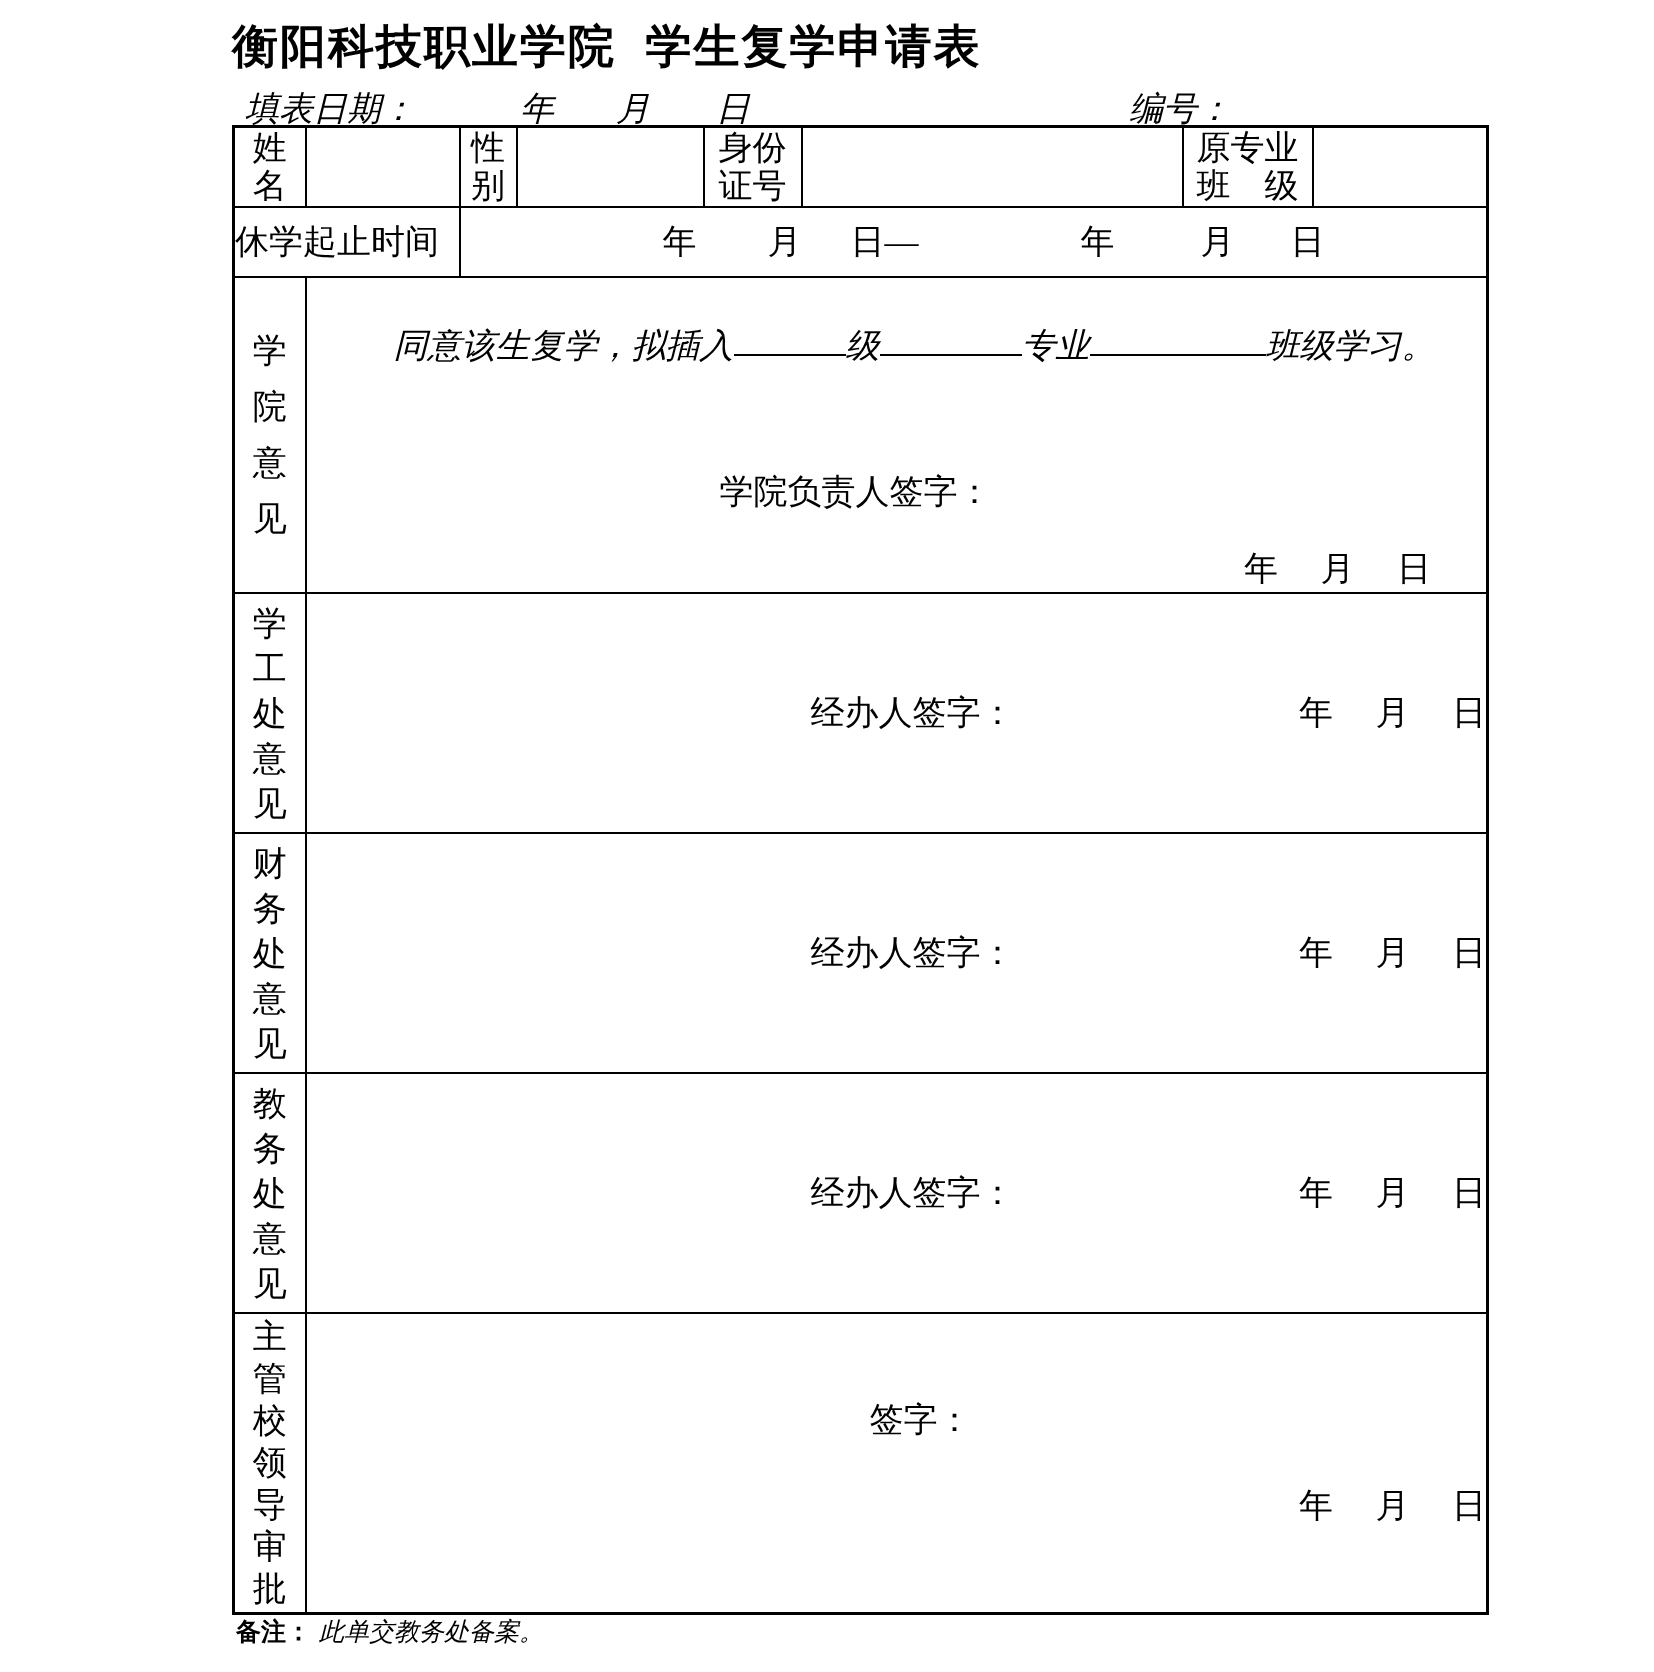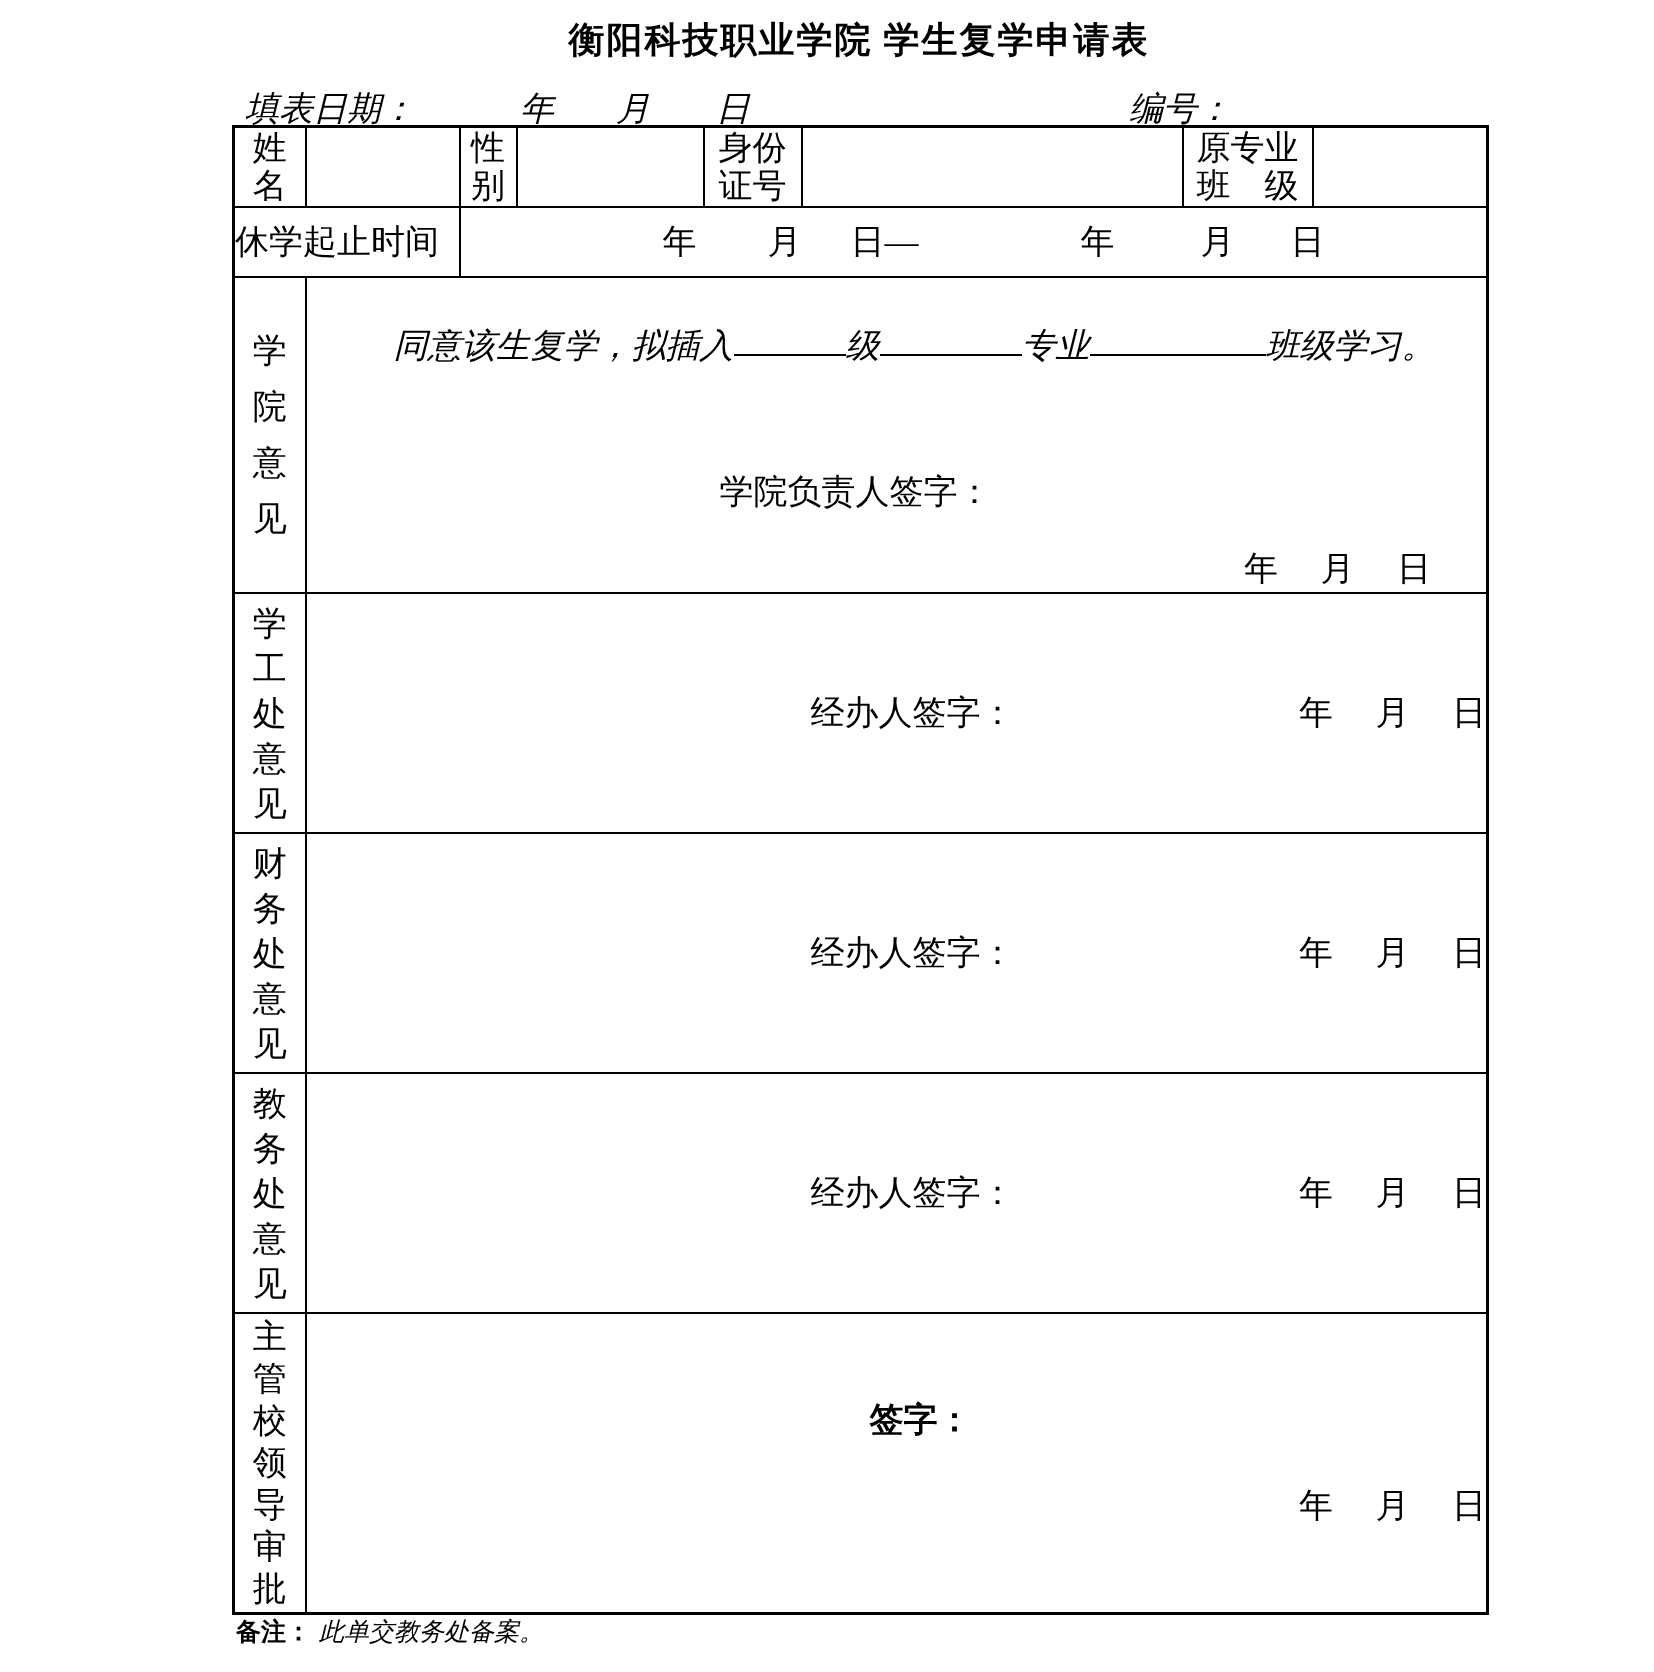--- a/index.html
+++ b/index.html
@@ -12,24 +12,23 @@
     font-family: "Liberation Serif", "DejaVu Serif", serif;
     font-size: 34px;
     overflow: hidden;
   }
   
   .title {
     position: absolute;
     top: 16px;
     left: 232px;
     width: 1254px;
-    text-align: center;
-    font-family: Liberation Serif, serif;
+    font-family: Liberation Mono, monospace;
     font-weight: bold;
-    font-size: 36px;
+    font-size: 46px;
     letter-spacing: 2px;
     white-space: nowrap;
   }
   
   .meta {
     position: absolute;
     top: 86px;
     left: 232px;
     width: 1254px;
     display: flex;
@@ -105,21 +104,21 @@
   .college-sign { margin: 85px 0 8px 413px; white-space: nowrap; }
   .college-ymd { align-self: flex-end; margin-top: 23px; white-space: nowrap; }
   
   td.opinion-cell { vertical-align: bottom; padding: 0 55px 70px 0; }
   .sign-line { display: flex; align-items: flex-end; white-space: nowrap; margin-left: 27px; }
   .sign-line .sign-label { margin-left: 477px; }
   .sign-line .ymd { margin-left: auto; }
   
   td.president-cell { vertical-align: bottom; padding: 0 65px 50px 0; }
   .president-flow { display: flex; flex-direction: column; }
-  .president-flow .sign-label { margin-left: 563px; margin-bottom: 40px; white-space: nowrap; font-weight: bold; }
+  .president-flow .sign-label { margin-left: 563px; margin-bottom: 40px; white-space: nowrap; }
   .president-flow .ymd { align-self: flex-end; white-space: nowrap; }
   
   .footnote {
     position: absolute;
     top: 1615px;
     left: 236px;
     font-size: 25px;
     white-space: nowrap;
   }
   .footnote .note-label { font-weight: bold; }

